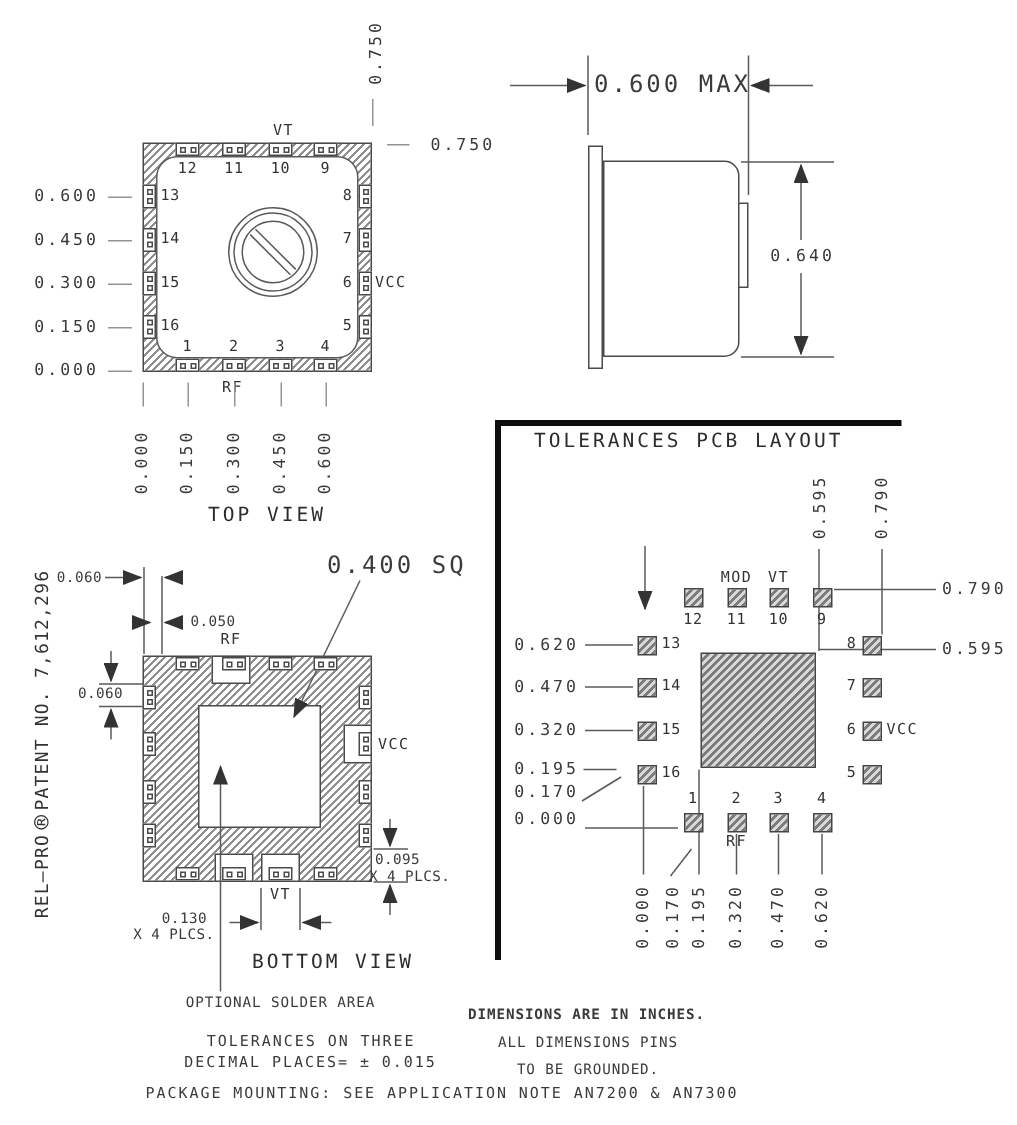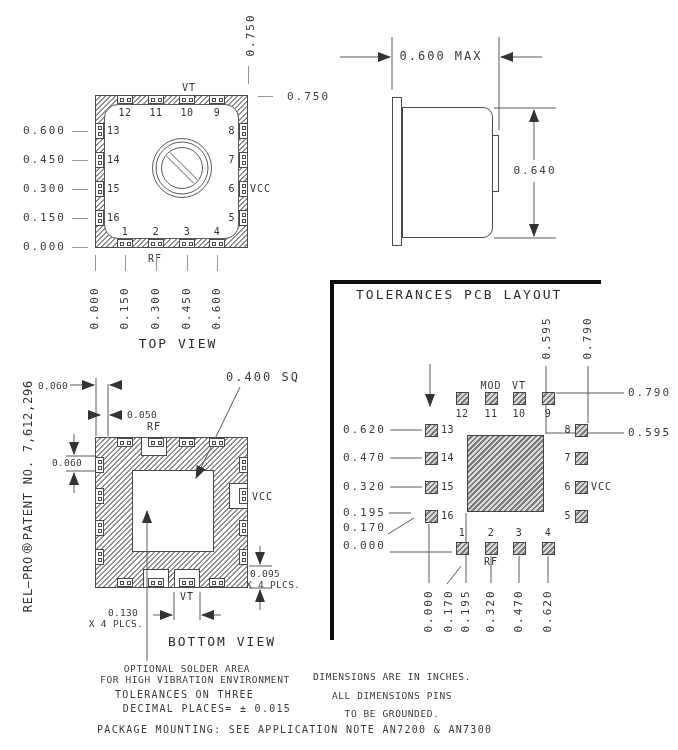--- a/index.html
+++ b/index.html
@@ -1,21 +1,21 @@
 <!DOCTYPE html>
 <html><head>
 <meta charset="utf-8">
 <style>
   html,body{margin:0;padding:0;background:#fff;}
   #stage{position:relative;width:678px;height:750px;background:#fff;overflow:hidden;
          font-family:"DejaVu Sans Mono",monospace;color:#3a3a3a;}
   .abs{position:absolute;line-height:12px;white-space:nowrap;}
   .rot{transform:rotate(-90deg);}
   .dim{font-size:11px;letter-spacing:2px;}
-  .dim12{font-size:12px;letter-spacing:2px;}
+  .dim12{font-size:16px;letter-spacing:2px;}
   .dims9{font-size:9.5px;letter-spacing:0.3px;}
   .num{font-size:10px;letter-spacing:0.5px;color:#333;}
   .lbl{font-size:10px;letter-spacing:1px;color:#333;}
   .title{font-size:13px;letter-spacing:2px;color:#2c2c2c;}
   .note{font-size:9.5px;letter-spacing:0.6px;line-height:11px;}
   .note-lg{font-size:10px;letter-spacing:1.3px;line-height:12px;}
   .hatch{background:repeating-linear-gradient(135deg,#ffffff 0px,#ffffff 2.2px,#8f8f8f 2.2px,#8f8f8f 3.6px);
          border:1px solid #4a4a4a;box-sizing:border-box;}
   .whitebox{background:#fff;border:1px solid #4a4a4a;box-sizing:border-box;}
   .padsq{background:repeating-linear-gradient(135deg,#d9d9d9 0px,#d9d9d9 1.9px,#7c7c7c 1.9px,#7c7c7c 3.8px);
@@ -368,20 +368,19 @@
     <div class="abs dim" style="left: 628px; top: 427px; width: 52px; text-align: left;">0.595</div>
     <div class="abs dim rot" style="left: 524px; top: 332px; width: 46px; text-align: center;">0.595</div>
     <div class="abs dim rot" style="left: 565px; top: 332px; width: 46px; text-align: center;">0.790</div>
     <div class="abs dim rot" style="left: 406px; top: 605px; width: 46px; text-align: center;">0.000</div>
     <div class="abs dim rot" style="left: 426px; top: 605px; width: 46px; text-align: center;">0.170</div>
     <div class="abs dim rot" style="left: 443px; top: 605px; width: 46px; text-align: center;">0.195</div>
     <div class="abs dim rot" style="left: 468px; top: 605px; width: 46px; text-align: center;">0.320</div>
     <div class="abs dim rot" style="left: 496px; top: 605px; width: 46px; text-align: center;">0.470</div>
     <div class="abs dim rot" style="left: 525px; top: 605px; width: 46px; text-align: center;">0.620</div>
     <div class="abs note" style="left: 97px; top: 663px; width: 180px; text-align: center;">OPTIONAL SOLDER AREA</div>
-    <div class="abs note" style="left: 97px; top: 674px; width: 196px; text-align: center;">FOR HIGH VIBRATION ENVIRONMENT</div>
-    <div class="abs note-lg" style="left: 115px; top: 689px; width: 162px; text-align: left;">TOLERANCES ON THREE</div>
+    <div class="abs note-lg" style="left: 115px; top: 689px; width: 162px; text-align: right;">TOLERANCES ON THREE</div>
     <div class="abs note-lg" style="left: 115px; top: 703px; width: 184px; text-align: center;">DECIMAL PLACES= ± 0.015</div>
-    <div class="abs note" style="left: 312px; top: 671px; width: 160px; text-align: center;">DIMENSIONS ARE IN INCHES.</div>
+    <div class="abs note" style="left: 312px; top: 671px; width: 160px; text-align: left; font-weight: bold;">DIMENSIONS ARE IN INCHES.</div>
     <div class="abs note" style="left: 312px; top: 690px; width: 160px; text-align: center;">ALL DIMENSIONS PINS</div>
     <div class="abs note" style="left: 312px; top: 708px; width: 160px; text-align: center;">TO BE GROUNDED.</div>
     <div class="abs note-lg" style="left: 97px; top: 724px; width: 430px; text-align: left;">PACKAGE MOUNTING: SEE APPLICATION NOTE AN7200 &amp; AN7300</div>
   </div>
 
 </body></html>

